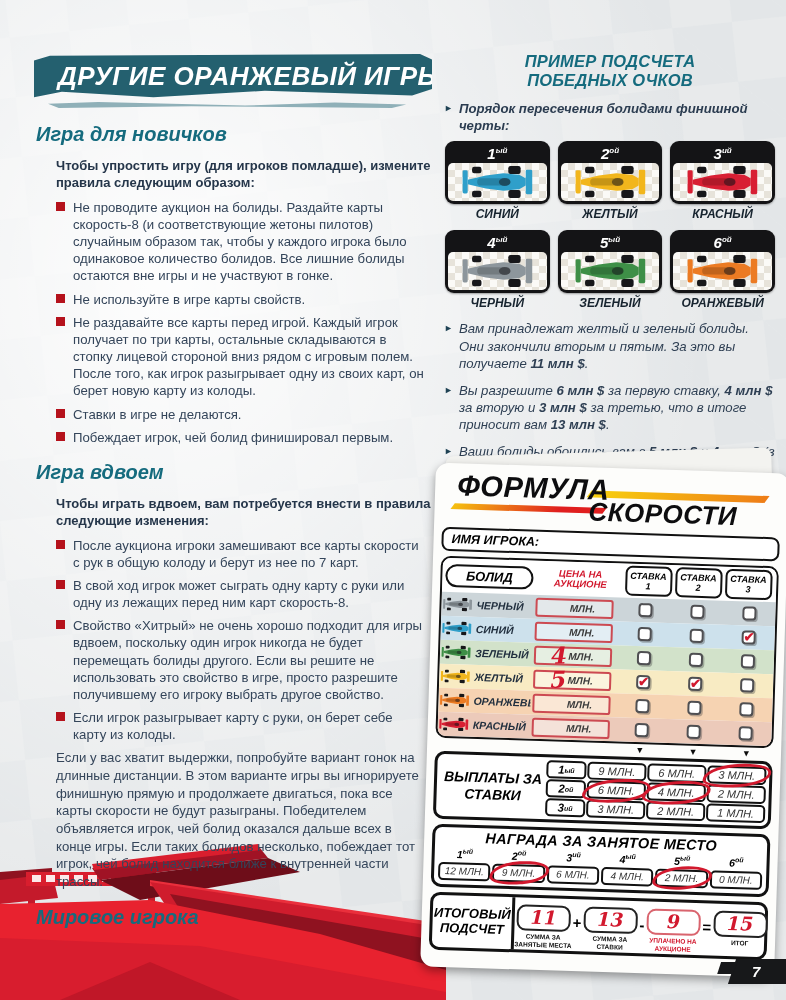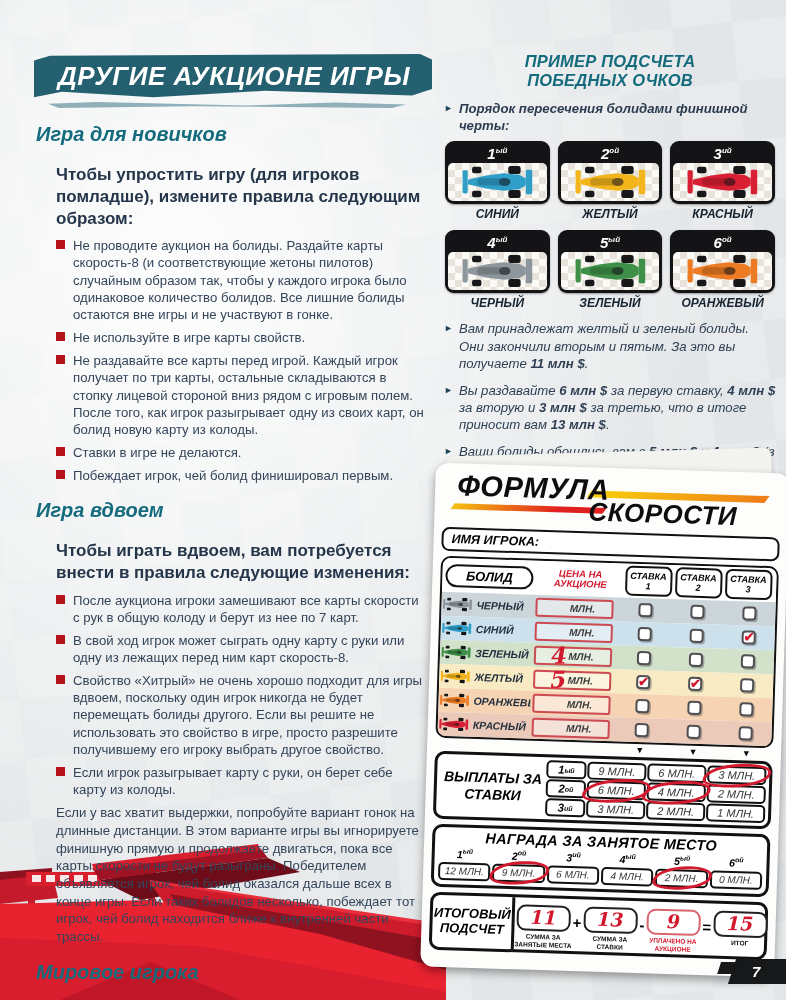--- a/index.html
+++ b/index.html
@@ -33,21 +33,21 @@
   }
   .banner .banner-text{
     display:block; line-height:44px; padding-left:24px; color:#fff;
     font-size:26px; font-weight:bold; font-style:italic; letter-spacing:.5px; white-space:nowrap;
   }
   .banner-streak{
     height:6px; width:90%; margin:2px 0 0 14px; background:#8fb0b8;
     clip-path:polygon(0 30%,14% 0,55% 60%,80% 10%,100% 40%,96% 100%,40% 70%,3% 100%);
   }
   .section-title{color:var(--tealhead); font-size:20px; font-weight:bold; font-style:italic; margin:15px 0 6px 2px;}
-  .intro{font-weight:bold; color:#25364a; font-size:17px; line-height:1.3; margin:18px 0 7px 22px;}
+  .intro{font-weight:bold; color:#25364a; font-size:13px; line-height:1.3; margin:12px 0 7px 22px;}
   .bullets{list-style:none; margin:0 4px 4px 22px;}
   .bullet-item{position:relative; padding-left:17px; color:var(--body); font-size:13.2px; line-height:1.3; margin-bottom:6px;}
   .bullet-item .sq{position:absolute; left:0; top:3px; width:9px; height:9px; background:var(--bullred);}
   .para{color:var(--body); font-size:13.2px; line-height:1.34; margin:0 2px 8px 22px;}
 
   
   .illo{position:absolute; left:0; bottom:0; z-index:2;}
 
   
   .right{position:absolute; left:444px; top:52px; width:332px; z-index:3;}
@@ -170,30 +170,30 @@
     <polygon points="150,38 446,82 446,90 150,44" fill="#ea2f3c"></polygon>
     <polygon points="150,40 446,86 446,130 170,70" fill="#cf1c2d"></polygon>
     <polygon points="170,52 446,100 446,128 180,68" fill="#8f1220"></polygon>
     <polygon points="0,62 150,58 320,92 446,128 446,158 0,158" fill="#e8222f"></polygon>
     <polygon points="0,96 200,104 446,150 446,158 0,158" fill="#d81d2e"></polygon>
     <polygon points="60,158 150,120 240,158" fill="#c01728"></polygon>
   </svg>
 
   <div class="left">
     <div class="banner">
-      <span class="banner-text">ДРУГИЕ АУКЦИОНЕ ИГРЫ</span>
+      <span class="banner-text">ДРУГИЕ ОРАНЖЕВЫЙ ИГРЫ</span>
     </div>
     <div class="banner-streak"></div>
     <div id="left-sections">
         <h2 class="section-title">Игра для новичков</h2>
         <p class="intro">Чтобы упростить игру (для игроков помладше), измените правила следующим образом:</p>
         <ul class="bullets">
           <li class="bullet-item"><span class="sq"></span><span>Не проводите аукцион на болиды. Раздайте карты скорость-8 (и соответствующие жетоны пилотов) случайным образом так, чтобы у каждого игрока было одинаковое количество болидов. Все лишние болиды остаются вне игры и не участвуют в гонке.</span></li>
           <li class="bullet-item"><span class="sq"></span><span>Не используйте в игре карты свойств.</span></li>
-          <li class="bullet-item"><span class="sq"></span><span>Не раздавайте все карты перед игрой. Каждый игрок получает по три карты, остальные складываются в стопку лицевой стороной вниз рядом с игровым полем. После того, как игрок разыгрывает одну из своих карт, он болид новую карту из колоды.</span></li>
+          <li class="bullet-item"><span class="sq"></span><span>Не раздавайте все карты перед игрой. Каждый игрок получает по три карты, остальные складываются в стопку лицевой стороной вниз рядом с игровым полем. После того, как игрок разыгрывает одну из своих карт, он берет новую карту из колоды.</span></li>
           <li class="bullet-item"><span class="sq"></span><span>Ставки в игре не делаются.</span></li>
           <li class="bullet-item"><span class="sq"></span><span>Побеждает игрок, чей болид финишировал первым.</span></li>
         </ul>
         <h2 class="section-title">Игра вдвоем</h2>
         <p class="intro">Чтобы играть вдвоем, вам потребуется внести в правила следующие изменения:</p>
         <ul class="bullets">
           <li class="bullet-item"><span class="sq"></span></li>
           <li class="bullet-item"><span class="sq"></span><span>После аукциона игроки замешивают все карты скорости с рук в общую колоду и берут из нее по 7 карт.</span></li>
           <li class="bullet-item"><span class="sq"></span><span>В свой ход игрок может сыграть одну карту с руки или одну из лежащих перед ним карт скорость-8.</span></li>
           <li class="bullet-item"><span class="sq"></span><span>Свойство «Хитрый» не очень хорошо подходит для игры вдвоем, поскольку один игрок никогда не будет перемещать болиды другого. Если вы решите не использовать это свойство в игре, просто разрешите получившему его игроку выбрать другое свойство.</span></li>
@@ -347,21 +347,21 @@
           <div class="card-label">ОРАНЖЕВЫЙ</div>
         </div>
       </div>
     <div id="example-bullets">
         <div class="ex-bullet">
           <span class="marker">►</span>
           <span><span>Вам принадлежат желтый и зеленый болиды. Они закончили вторым и пятым. За это вы получаете </span><b>11 млн $</b><span>.</span></span>
         </div>
         <div class="ex-bullet">
           <span class="marker">►</span>
-          <span><span>Вы раздавайте </span><b>6 млн $</b><span> за первую ставку, </span><b>4 млн $</b><span> за вторую и </span><b>3 млн $</b><span> за третью, что в итоге приносит вам </span><b>13 млн $</b><span>.</span></span>
+          <span><span>Вы разрешите </span><b>6 млн $</b><span> за первую ставку, </span><b>4 млн $</b><span> за вторую и </span><b>3 млн $</b><span> за третью, что в итоге приносит вам </span><b>13 млн $</b><span>.</span></span>
         </div>
         <div class="ex-bullet">
           <span class="marker">►</span>
           <span><span>Ваши болиды обошлись вам в </span><b>5 млн $</b><span> и </span><b>4 млн $</b><span> (в сумме </span><b>9 млн $</b><span>).</span></span>
         </div>
         <div class="ex-bullet">
           <span class="marker">►</span>
           <span><span>В итоге вы получаете: </span><b>11 + 13 – 9 = 15 млн $</b><span>.</span></span>
         </div>
       </div>

